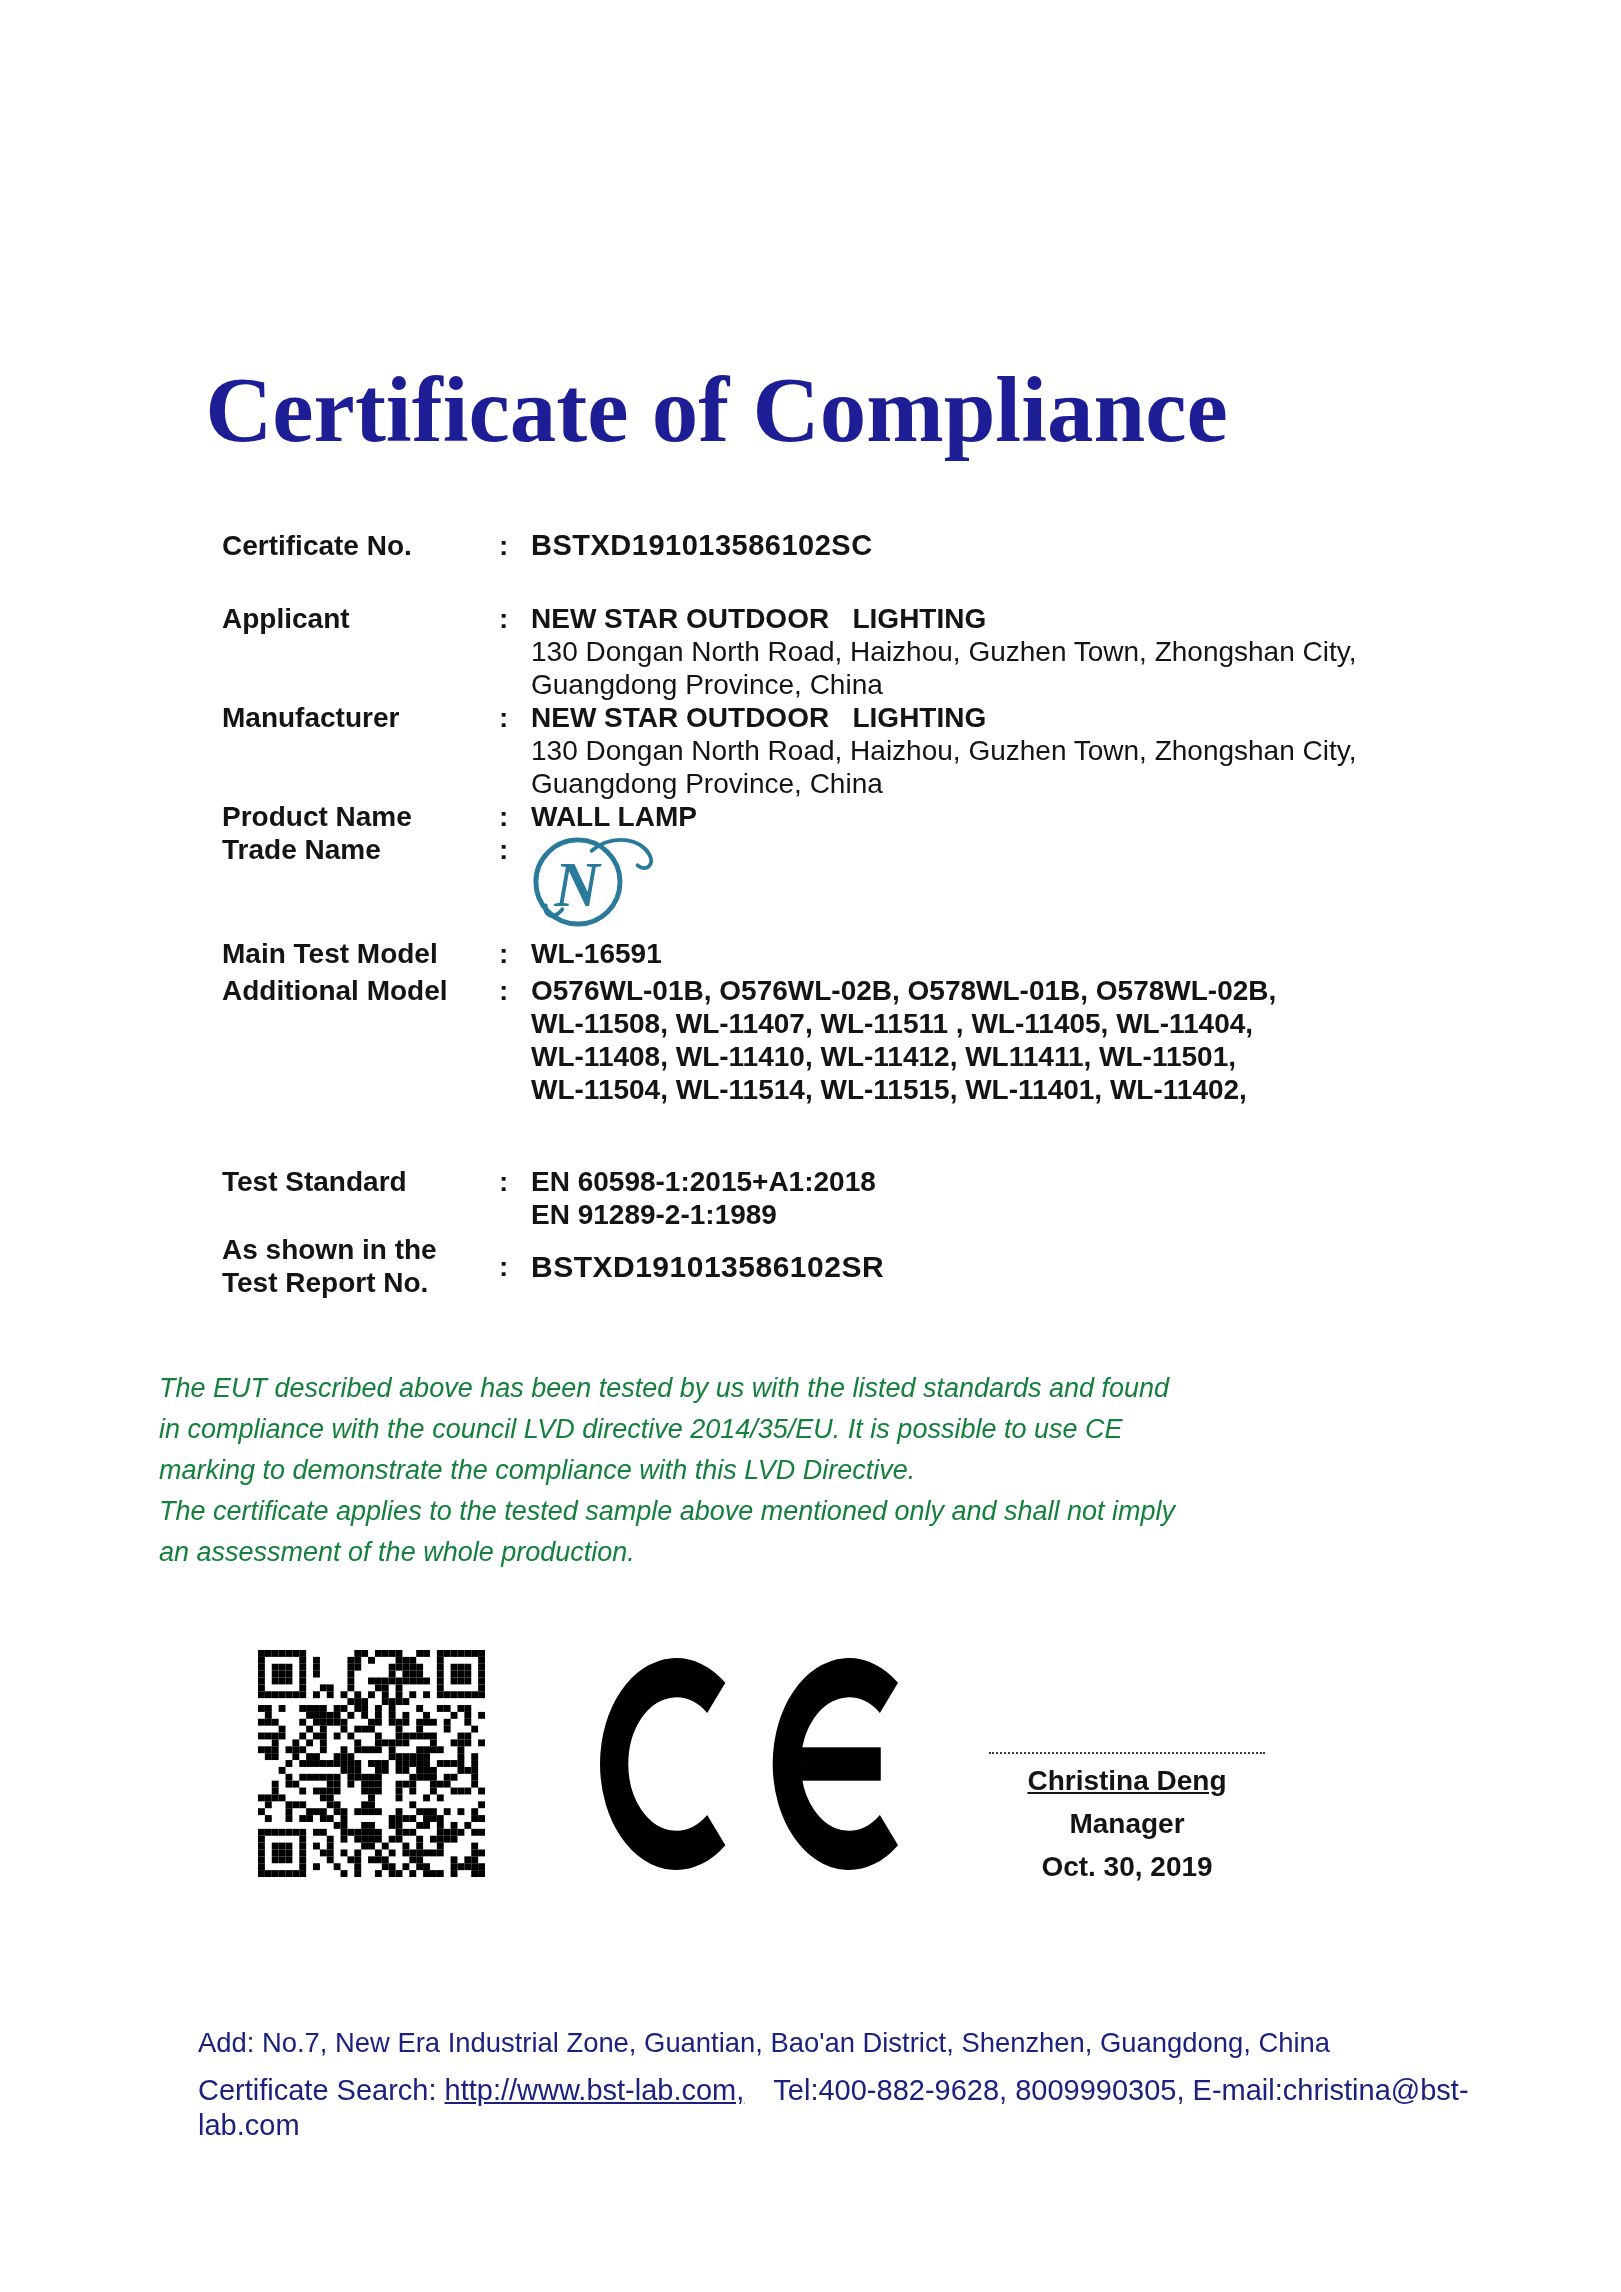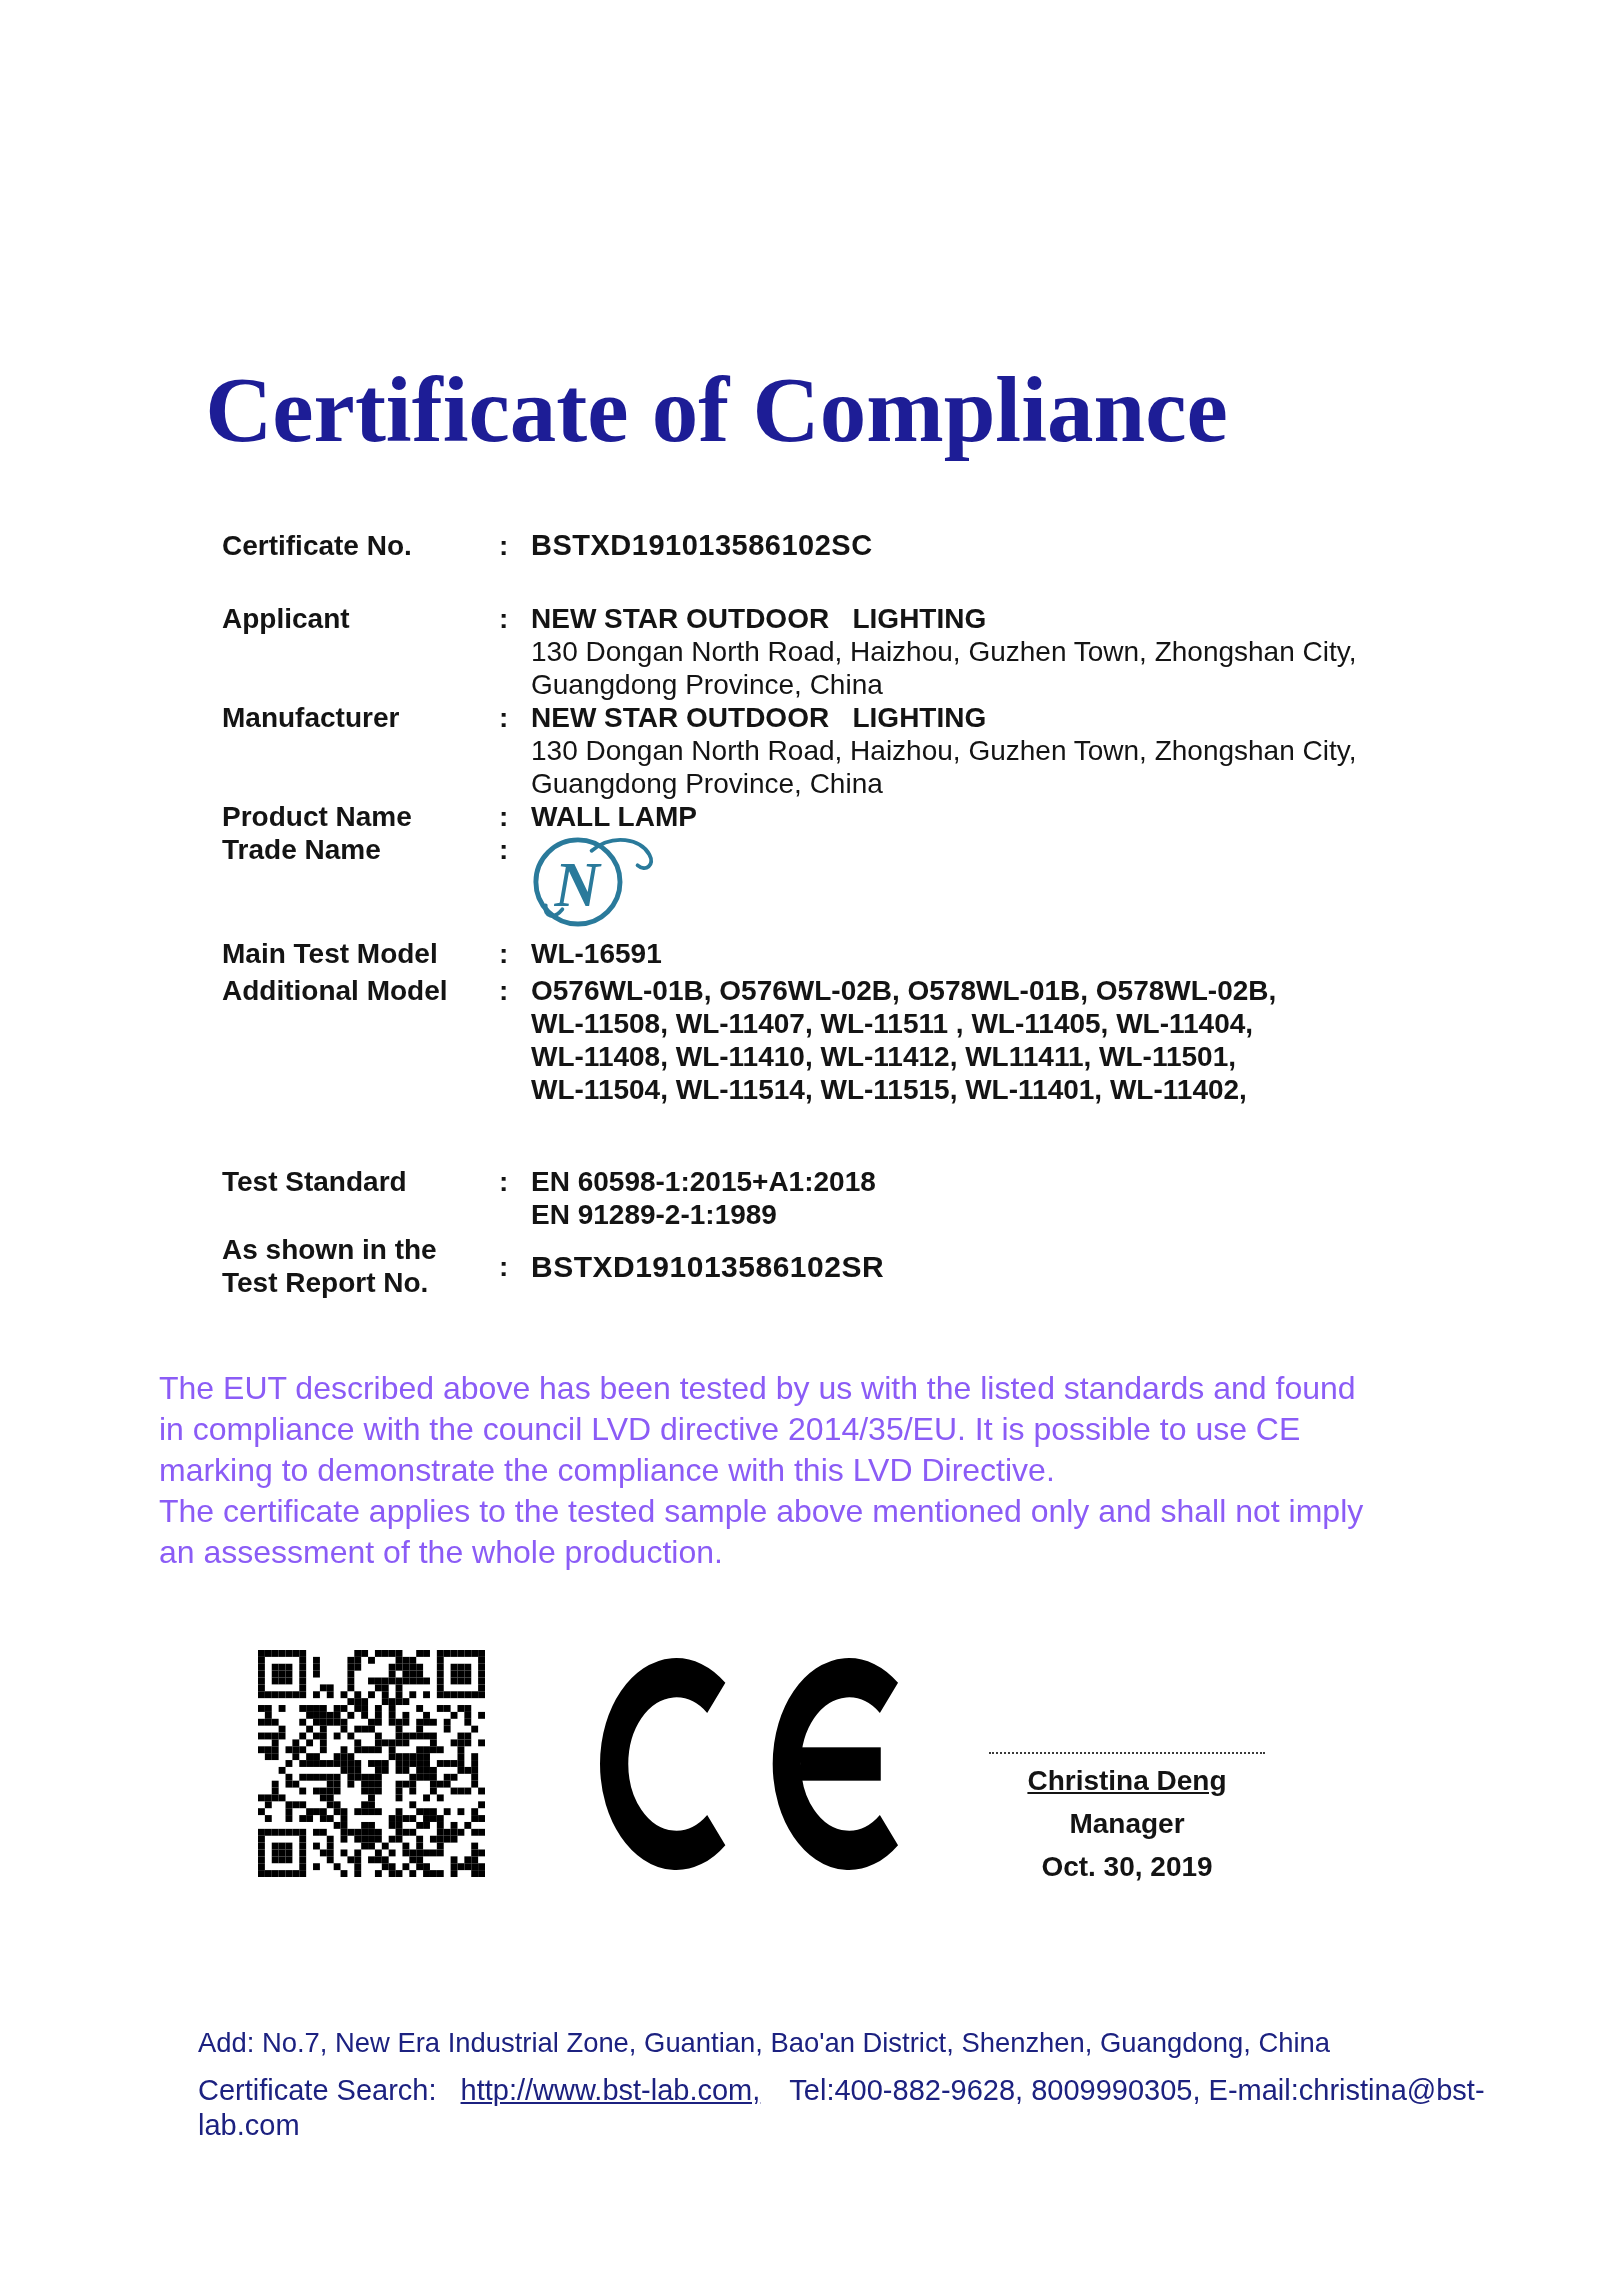--- a/index.html
+++ b/index.html
@@ -28,33 +28,33 @@
   .gap-mainmodel{margin-top:2px;}
   .gap-addmodel{margin-top:3.9px;}
   .gap-standard{margin-top:59px;}
   .gap-report{margin-top:2px;}
   .cert-val{font-size:29px;letter-spacing:0.5px;}
   .report-val-cell{display:flex;align-items:center;min-height:67px;}
   .report-val{font-size:30px;letter-spacing:0.5px;font-weight:bold;}
   .logo-box{margin-top:2px;}
   .statement{
     position:absolute;left:159px;top:1368px;width:1313px;
-    font-size:32px;line-height:41px;color:#8b5cf6;
+    font-size:27px;line-height:41px;color:#15803d;font-style:italic;
   }
   .qr-box{position:absolute;left:258px;top:1650px;width:227px;height:227px;}
   .ce-box{position:absolute;left:600px;top:1658px;width:312px;height:212px;}
   .sig{position:absolute;left:985px;top:1733px;width:284px;text-align:center;}
   .dots{height:18.6px;border-bottom:2.9px dotted #3a3a3a;margin:0 3.9px;}
   .sig-line{font-weight:bold;font-size:28px;line-height:43px;}
   .sig-name{margin-top:5.9px;text-decoration:underline;}
   .footer{position:absolute;left:198px;top:2011px;width:1304px;color:#1c2180;}
   .f-company{font-weight:bold;font-size:32px;line-height:39px;}
   .f-addr{font-size:27.4px;line-height:31px;margin-top:15.7px;}
   .f-search{font-size:29px;line-height:35px;margin-top:15.7px;}
-  .f-link{color:#1c2180;text-decoration:underline;margin-left:24px;}
+  .f-link{color:#1c2180;text-decoration:underline;margin-left:8px;}
   .f-contact{margin-left:29px;}
 </style>
 </head>
 <body>
 
 <div class="page">
 
   <h1 class="title">Certificate of Compliance</h1>
 
   <div class="info">

